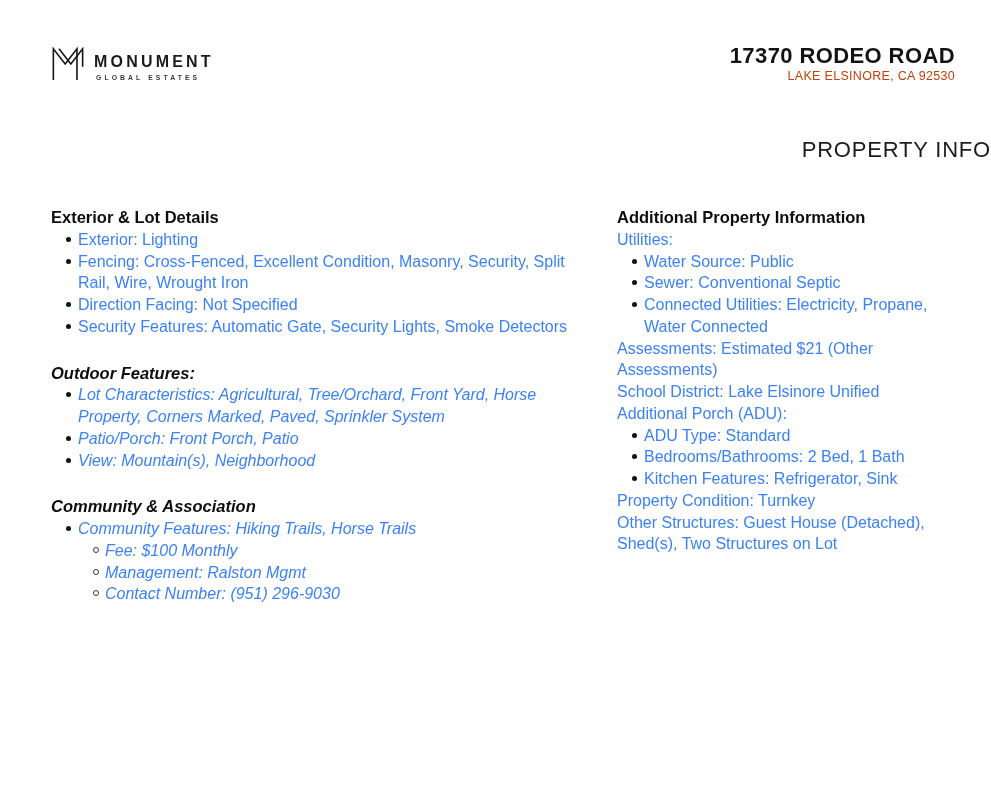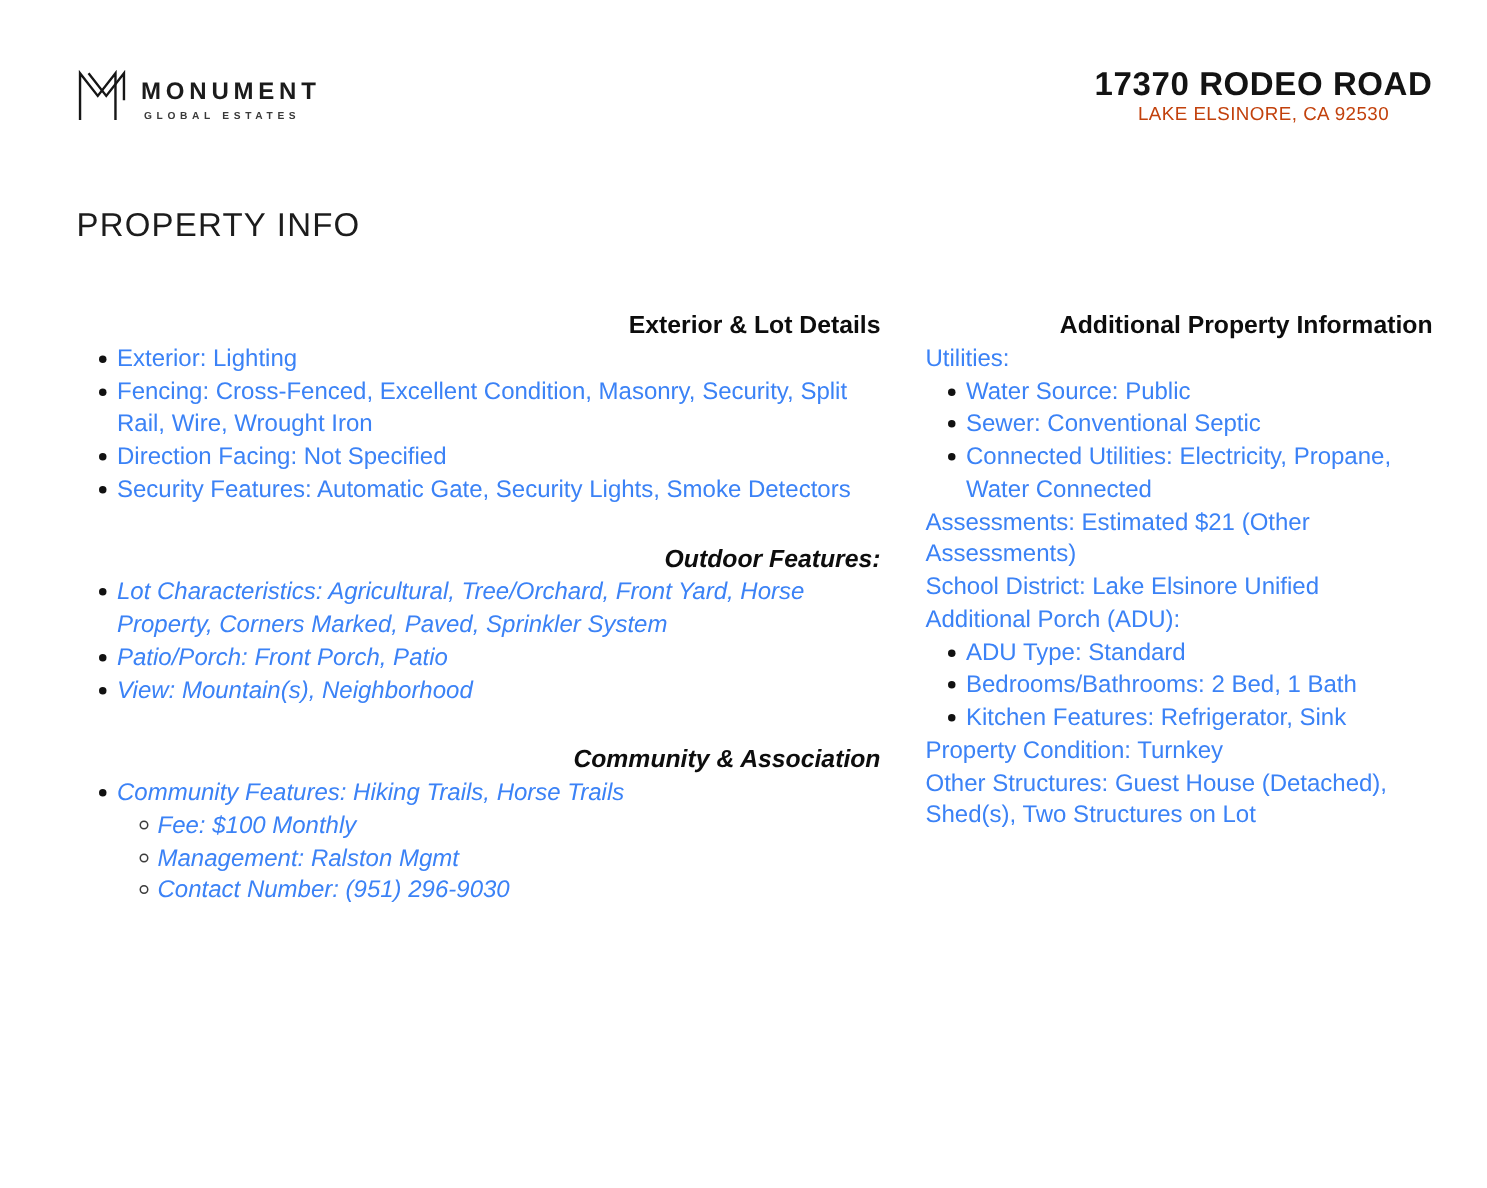--- a/index.html
+++ b/index.html
@@ -21,53 +21,53 @@
   .brand-mark { width: 34px; height: 38px; flex: none; }
   .brand-text { padding-top: 9px; }
   .brand-name {
     font-size: 16px; font-weight: 600; letter-spacing: 3.2px;
     color: #1b1b1b; line-height: 1;
   }
   .brand-tagline {
     font-size: 6.8px; font-weight: 600; letter-spacing: 3.1px;
     color: #3a3a3a; margin-top: 5px; padding-left: 2px; line-height: 1;
   }
-  .address { text-align: center; }
+  .address { text-align: right; }
   .address-line1 {
     font-size: 22px; font-weight: 800; letter-spacing: 0.4px;
     color: #131313; line-height: 1.05;
   }
   .address-line2 {
     font-size: 12.5px; font-weight: 500; letter-spacing: 0.3px;
     color: #c2410c; margin-top: 2px;
   }
 
   
   .page-title {
     margin: 54px 0 0 51px;
     font-size: 22px; font-weight: 500; letter-spacing: 0.8px;
     color: #1c1c1c;
+    text-align: right;
   }
 
   
   .columns {
     display: flex;
     padding: 0 36px 0 51px;
     margin-top: 44px;
     gap: 30px;
   }
   .col-left  { width: 536px; flex: none; }
   .col-right { width: 338px; flex: none; }
 
   .section + .section { margin-top: 25px; font-style: italic; }
 
   .sec-heading {
     font-size: 16.5px; font-weight: 700; color: #0d0d0d;
     line-height: 1.32;
-    text-align: right;
   }
   .line, .t {
     font-size: 16px; line-height: 1.36; color: #3b82f6;
   }
 
   ul { list-style: none; }
   li { display: flex; }
   .b { flex: none; }
   .t { flex: 1; min-width: 0; }
 

